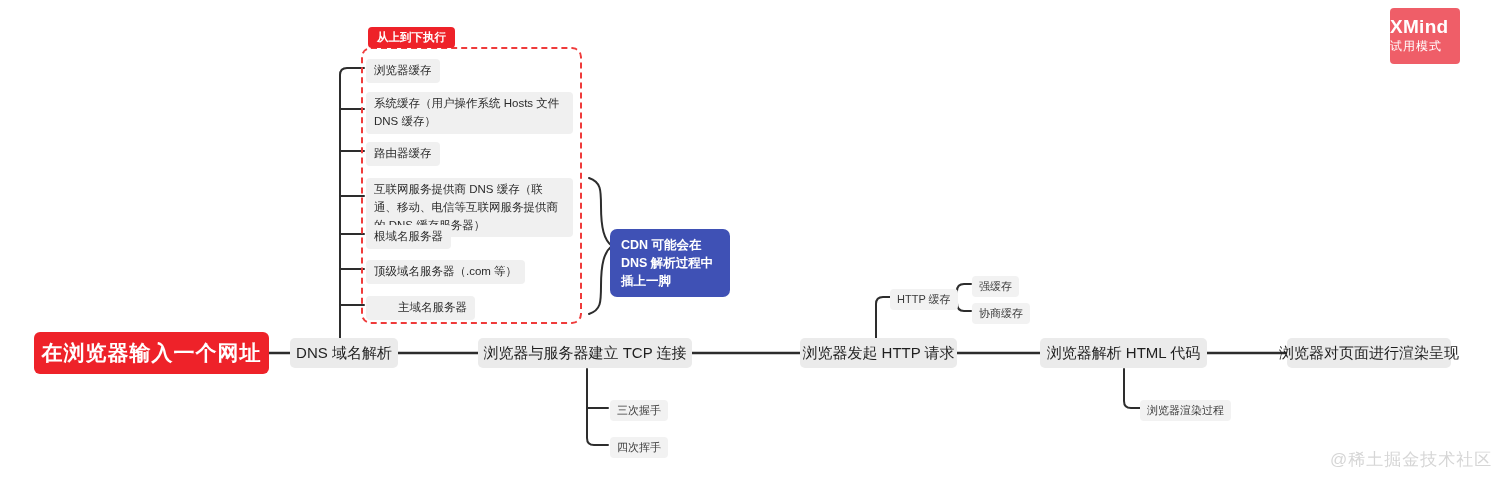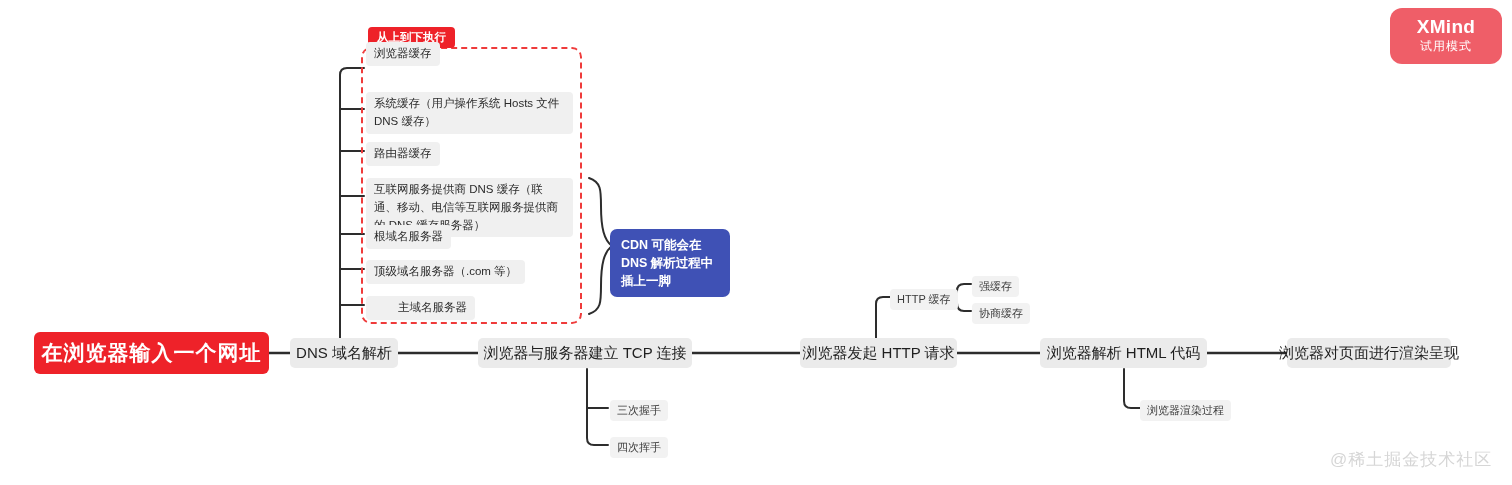--- a/index.html
+++ b/index.html
@@ -104,26 +104,25 @@
     font-weight: bold;
     border-radius: 4px;
     padding: 3px 9px;
     white-space: nowrap;
   }
 
   
   .xmind-badge {
     position: absolute;
     background: #ef5660;
-    border-radius: 12px;
-    width: 112px;
+    border-radius: 4px;
+    width: 70px;
     height: 56px;
     display: flex;
     flex-direction: column;
-    align-items: center;
     justify-content: center;
     color: #ffffff;
     opacity: .95;
   }
   .xmind-badge .xm-title {
     font-size: 19px;
     font-weight: bold;
     letter-spacing: .3px;
     line-height: 1.1;
   }
@@ -219,21 +218,21 @@
   </div>
 
   <div class="node main-node" style="left:1040px; top:338px; width:167px;">
     <span>浏览器解析 HTML 代码</span>
   </div>
 
   <div class="node main-node" style="left:1287px; top:338px; width:164px;">
     <span>浏览器对页面进行渲染呈现</span>
   </div>
 
-  <div class="node sub-node" style="left:366px; top:42px;">
+  <div class="node sub-node" style="left:366px; top:59px;">
     <span>浏览器缓存</span>
   </div>
 
   <div class="sub-node wrap" style="position:absolute; left:366px; top:92px; width:207px;">
     <span>系统缓存（用户操作系统 Hosts 文件 DNS 缓存）</span>
   </div>
 
   <div class="node sub-node" style="left:366px; top:142px;">
     <span>路由器缓存</span>
   </div>

